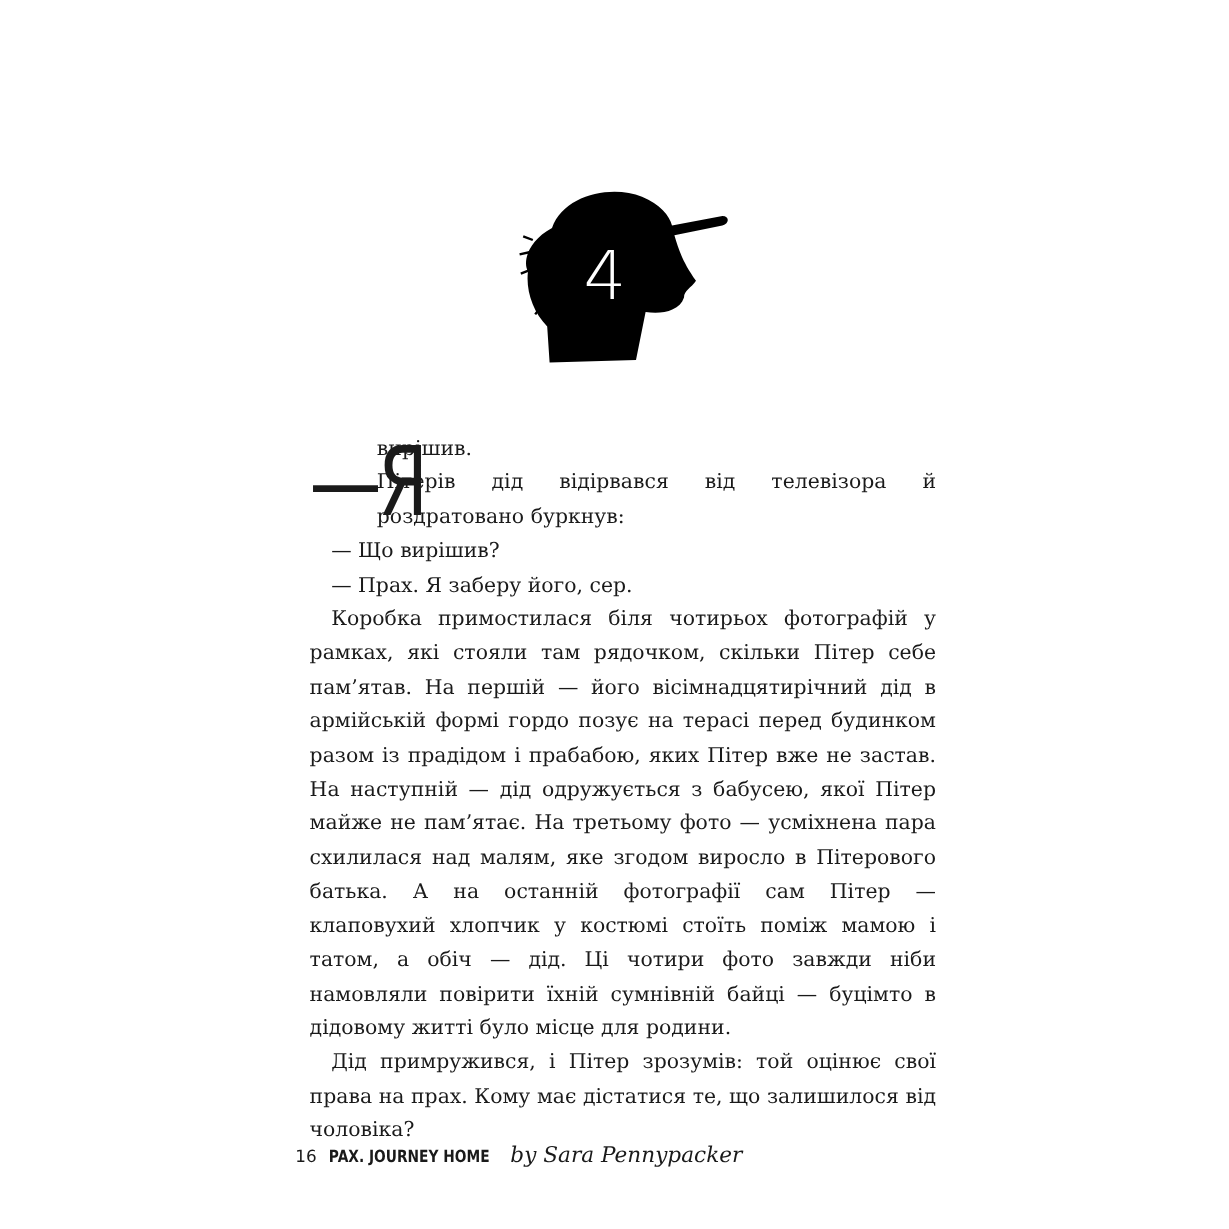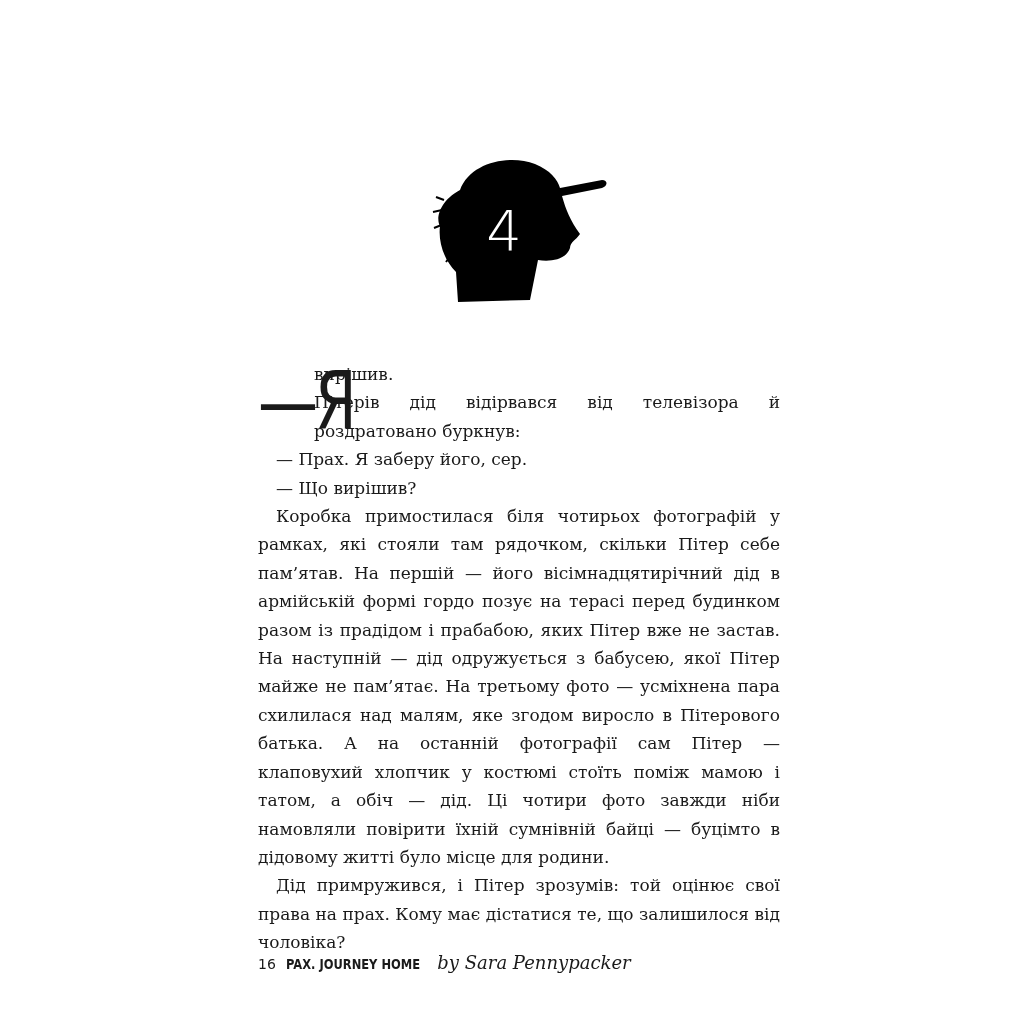--- a/index.html
+++ b/index.html
@@ -6,21 +6,21 @@
   body { width:1024px; height:1024px; position:relative; overflow:hidden; font-family:"DejaVu Serif", serif; color:#1a1a1a; }
   .chapter-emblem { position:absolute; left:430px; top:150px; width:180px; height:160px; }
   .chapter-num { position:absolute; left:0; top:0; width:120px; height:160px; display:flex; align-items:center; justify-content:center; color:#fff; font-family:"DejaVu Sans", sans-serif; font-size:56px; font-weight:300; padding-left:28px; padding-top:0px; box-sizing:border-box; }
   .text { position:absolute; left:258px; top:360px; width:522px; font-size:17px; line-height:28.4px; }
   .text p { margin:0; text-align:justify; text-indent:0; }
   .text p.ind { text-indent:18px; }
   .text p.dlg { padding-left:18px; }
   .dropcap-wrap { position:relative; }
   .dropcap { position:absolute; left:0; top:2px; font-family:"DejaVu Sans", sans-serif; font-size:80px; line-height:80px; font-weight:400; letter-spacing:-4px; transform:scaleX(0.75); transform-origin:left top; }
   .dropcap-lines { padding-left:56px; }
-  .footer { position:absolute; left:258px; top:952px; font-size:15px; display:flex; align-items:baseline; gap:10px; }
+  .footer { position:absolute; left:246px; top:952px; font-size:15px; display:flex; align-items:baseline; gap:10px; }
   .folio { font-family:"DejaVu Sans", sans-serif; font-size:14px; }
   .book-title { font-family:"DejaVu Sans", sans-serif; font-weight:bold; font-size:14px; transform:scaleX(0.82); transform-origin:left center; display:inline-block; margin-right:-22px; }
   .author { font-family:"DejaVu Serif", serif; font-style:italic; font-size:18px; }
 </style>
 </head>
 <body>
 
 <div class="chapter-emblem">
   <svg width="180" height="160" viewBox="0 0 180 160">
     <path d="M30 40 C40 12 80 4 105 14 C120 20 128 30 130 38 L172 30 C178 30 178 36 172 38 L132 46 C136 60 140 70 150 84 C146 90 140 92 140 98 C136 110 120 112 108 110 L100 150 L28 152 L26 122 C14 110 8 92 10 76 C6 70 8 52 30 40 Z" fill="#000"></path>
@@ -30,22 +30,22 @@
 </div>
 
 <div class="text">
   <div class="dropcap-wrap">
     <div class="dropcap"><span>—</span><span>Я</span></div>
     <div class="dropcap-lines">
       <p>вирішив.</p>
       <p>Пітерів дід відірвався від телевізора й роздратовано буркнув:</p>
     </div>
   </div>
+  <p class="dlg">— Що вирішив?</p>
   <p class="dlg">— Прах. Я заберу його, сер.</p>
-  <p class="dlg">— Що вирішив?</p>
   <p class="ind">Коробка примостилася біля чотирьох фотографій у рамках, які стояли там рядочком, скільки Пітер себе пам’ятав. На першій — його вісімнадцятирічний дід в армійській формі гордо позує на терасі перед будинком разом із прадідом і прабабою, яких Пітер вже не застав. На наступній — дід одружується з бабусею, якої Пітер майже не пам’ятає. На третьому фото — усміхнена пара схилилася над малям, яке згодом виросло в Пітерового батька. А на останній фотографії сам Пітер — клаповухий хлопчик у костюмі стоїть поміж мамою і татом, а обіч — дід. Ці чотири фото завжди ніби намовляли повірити їхній сумнівній байці — буцімто в дідовому житті було місце для родини.</p>
   <p class="ind">Дід примружився, і Пітер зрозумів: той оцінює свої права на прах. Кому має дістатися те, що залишилося від чоловіка?</p>
 </div>
 
 <div class="footer">
   <span class="folio">16</span>
   <span class="book-title">PAX. JOURNEY HOME</span>
   <span class="author">by Sara Pennypacker</span>
 </div>
 

